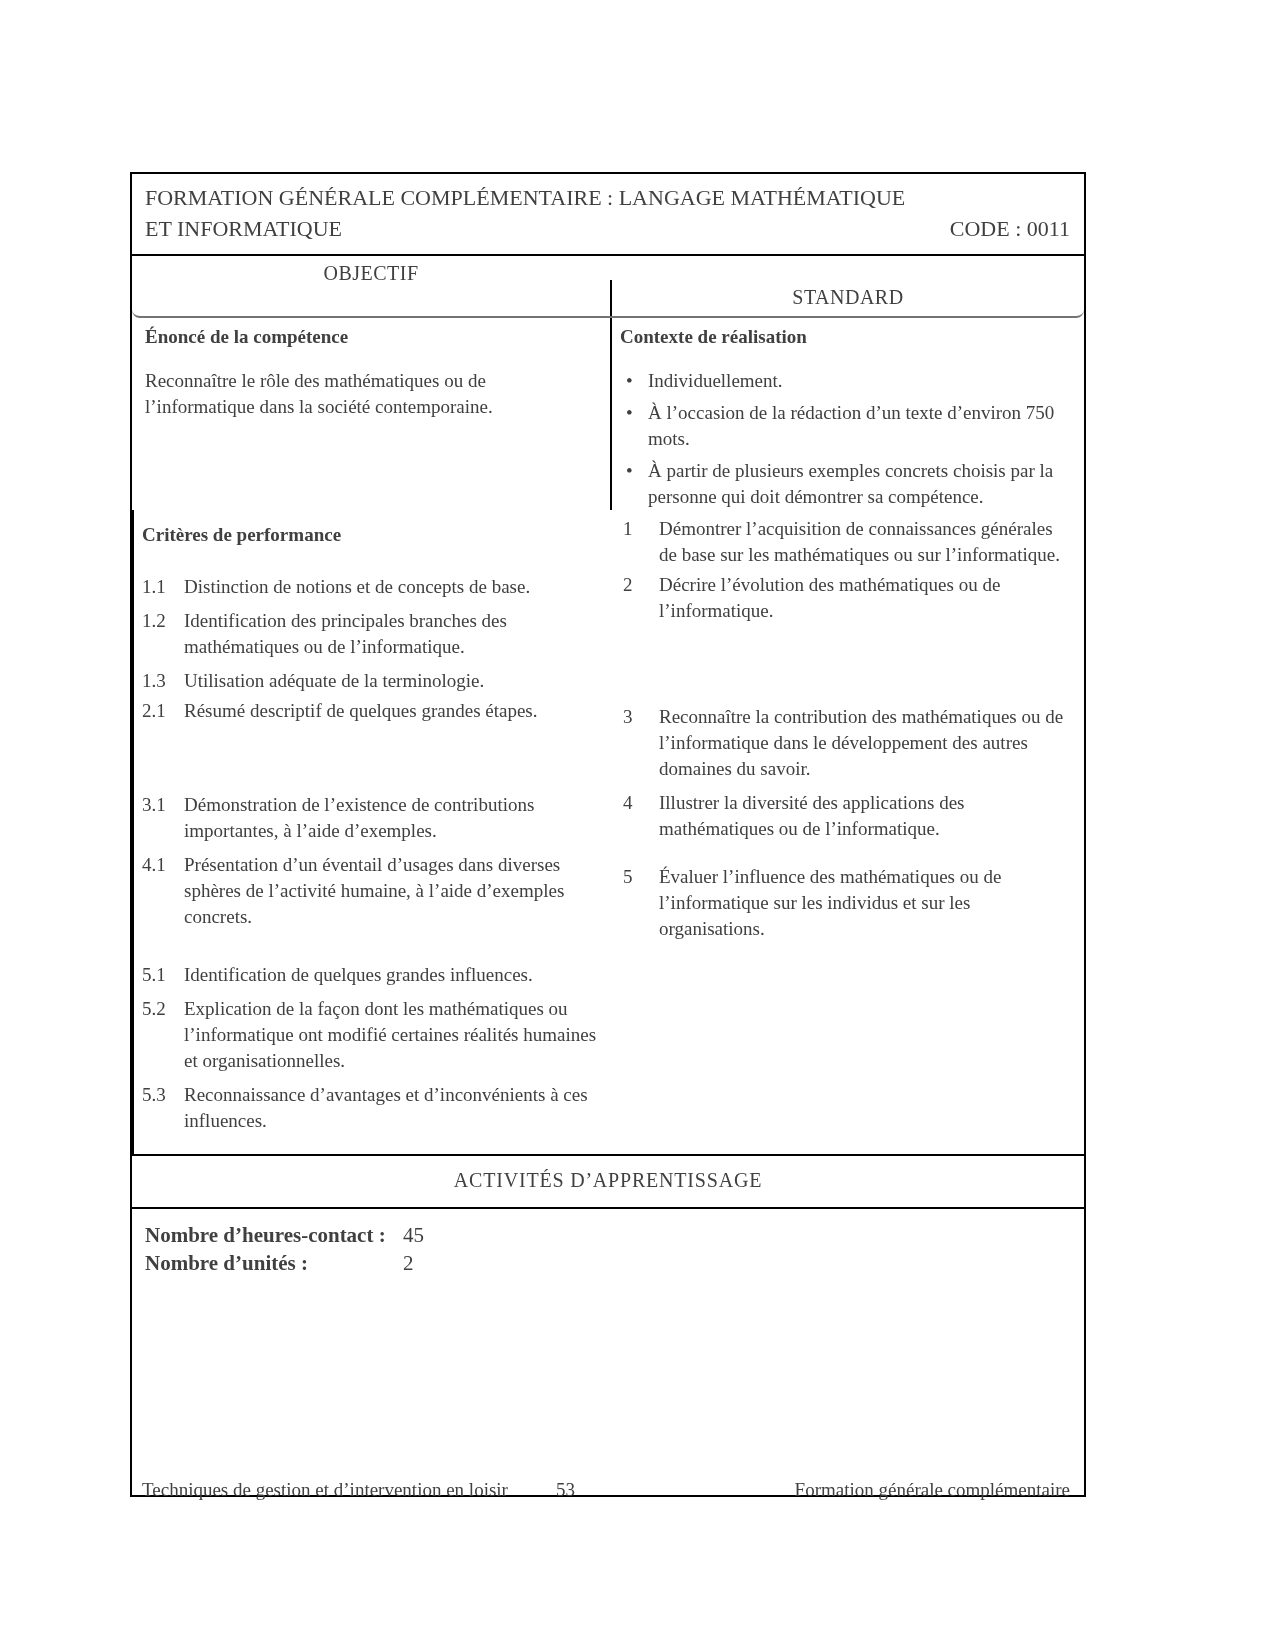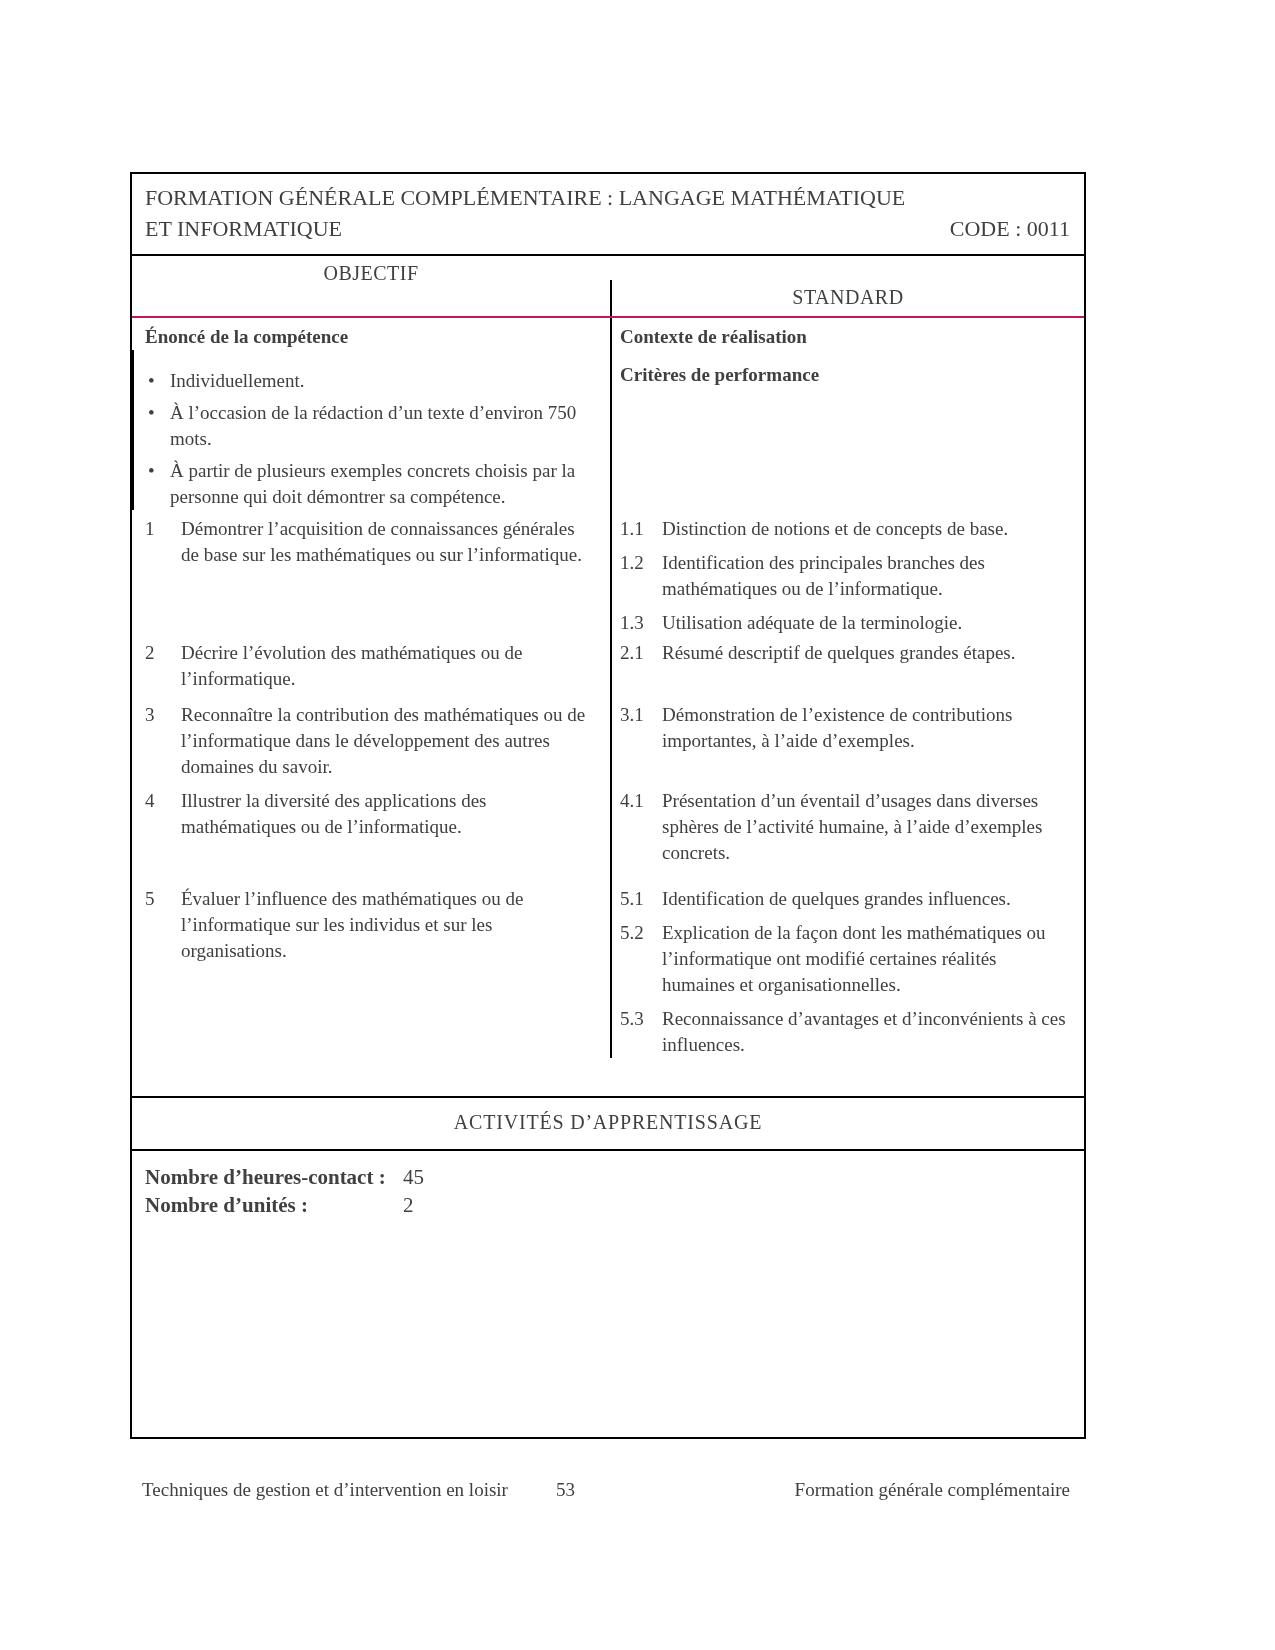--- a/index.html
+++ b/index.html
@@ -6,21 +6,21 @@
   html,body { background:#ffffff; }
   .page {
     position:relative; width:1275px; height:1650px; background:#ffffff;
     font-family:"Liberation Serif", serif; color:#404040;
   }
   .doc-table { position:absolute; left:130px; top:172px; width:956px; border:2px solid #000; background:#fff; }
 
   .title-row { padding:8px 14px 10px 13px; font-size:22px; line-height:31px; border-bottom:2px solid #000; }
   .title-line2 { display:flex; justify-content:space-between; }
 
-  .col-headers { display:grid; grid-template-columns:478px 1fr; border-bottom:2px solid #be185d; }
+  .col-headers { display:grid; grid-template-columns:478px 1fr; border-bottom:2px solid #737373;border-radius:8px; }
   .col-header { text-align:center; padding:6px 0 7px; font-size:20px; letter-spacing:0.5px; }
   .col-header.right { border-left:2px solid #000;margin-top:24px; }
 
   .body-grid {
     display:grid; grid-template-columns:478px 1fr;
     grid-template-rows:repeat(8, auto) minmax(20px, 1fr);
     min-height:780px; border-bottom:2px solid #000;
     font-size:19px; line-height:26px;
   }
   .cl { padding-left:13px; padding-right:18px; }
@@ -69,20 +69,23 @@
 
     <div class="body-grid">
 
       <div class="cl pt6">
         <div class="h">Énoncé de la compétence</div>
       </div>
       <div class="cr pt6">
         <div class="h">Contexte de réalisation</div>
       </div>
 
+      <div class="cl pt18">
+        <p>Reconnaître le rôle des mathématiques ou de l’informatique dans la société contemporaine.</p>
+      </div>
       <div class="cr pt18">
         <div class="li bullet">
           <span class="num">•</span>
           <span class="txt">Individuellement.</span>
         </div>
         <div class="li bullet mt6">
           <span class="num">•</span>
           <span class="txt">À l’occasion de la rédaction d’un texte d’environ 750 mots.</span>
         </div>
         <div class="li bullet mt6">

